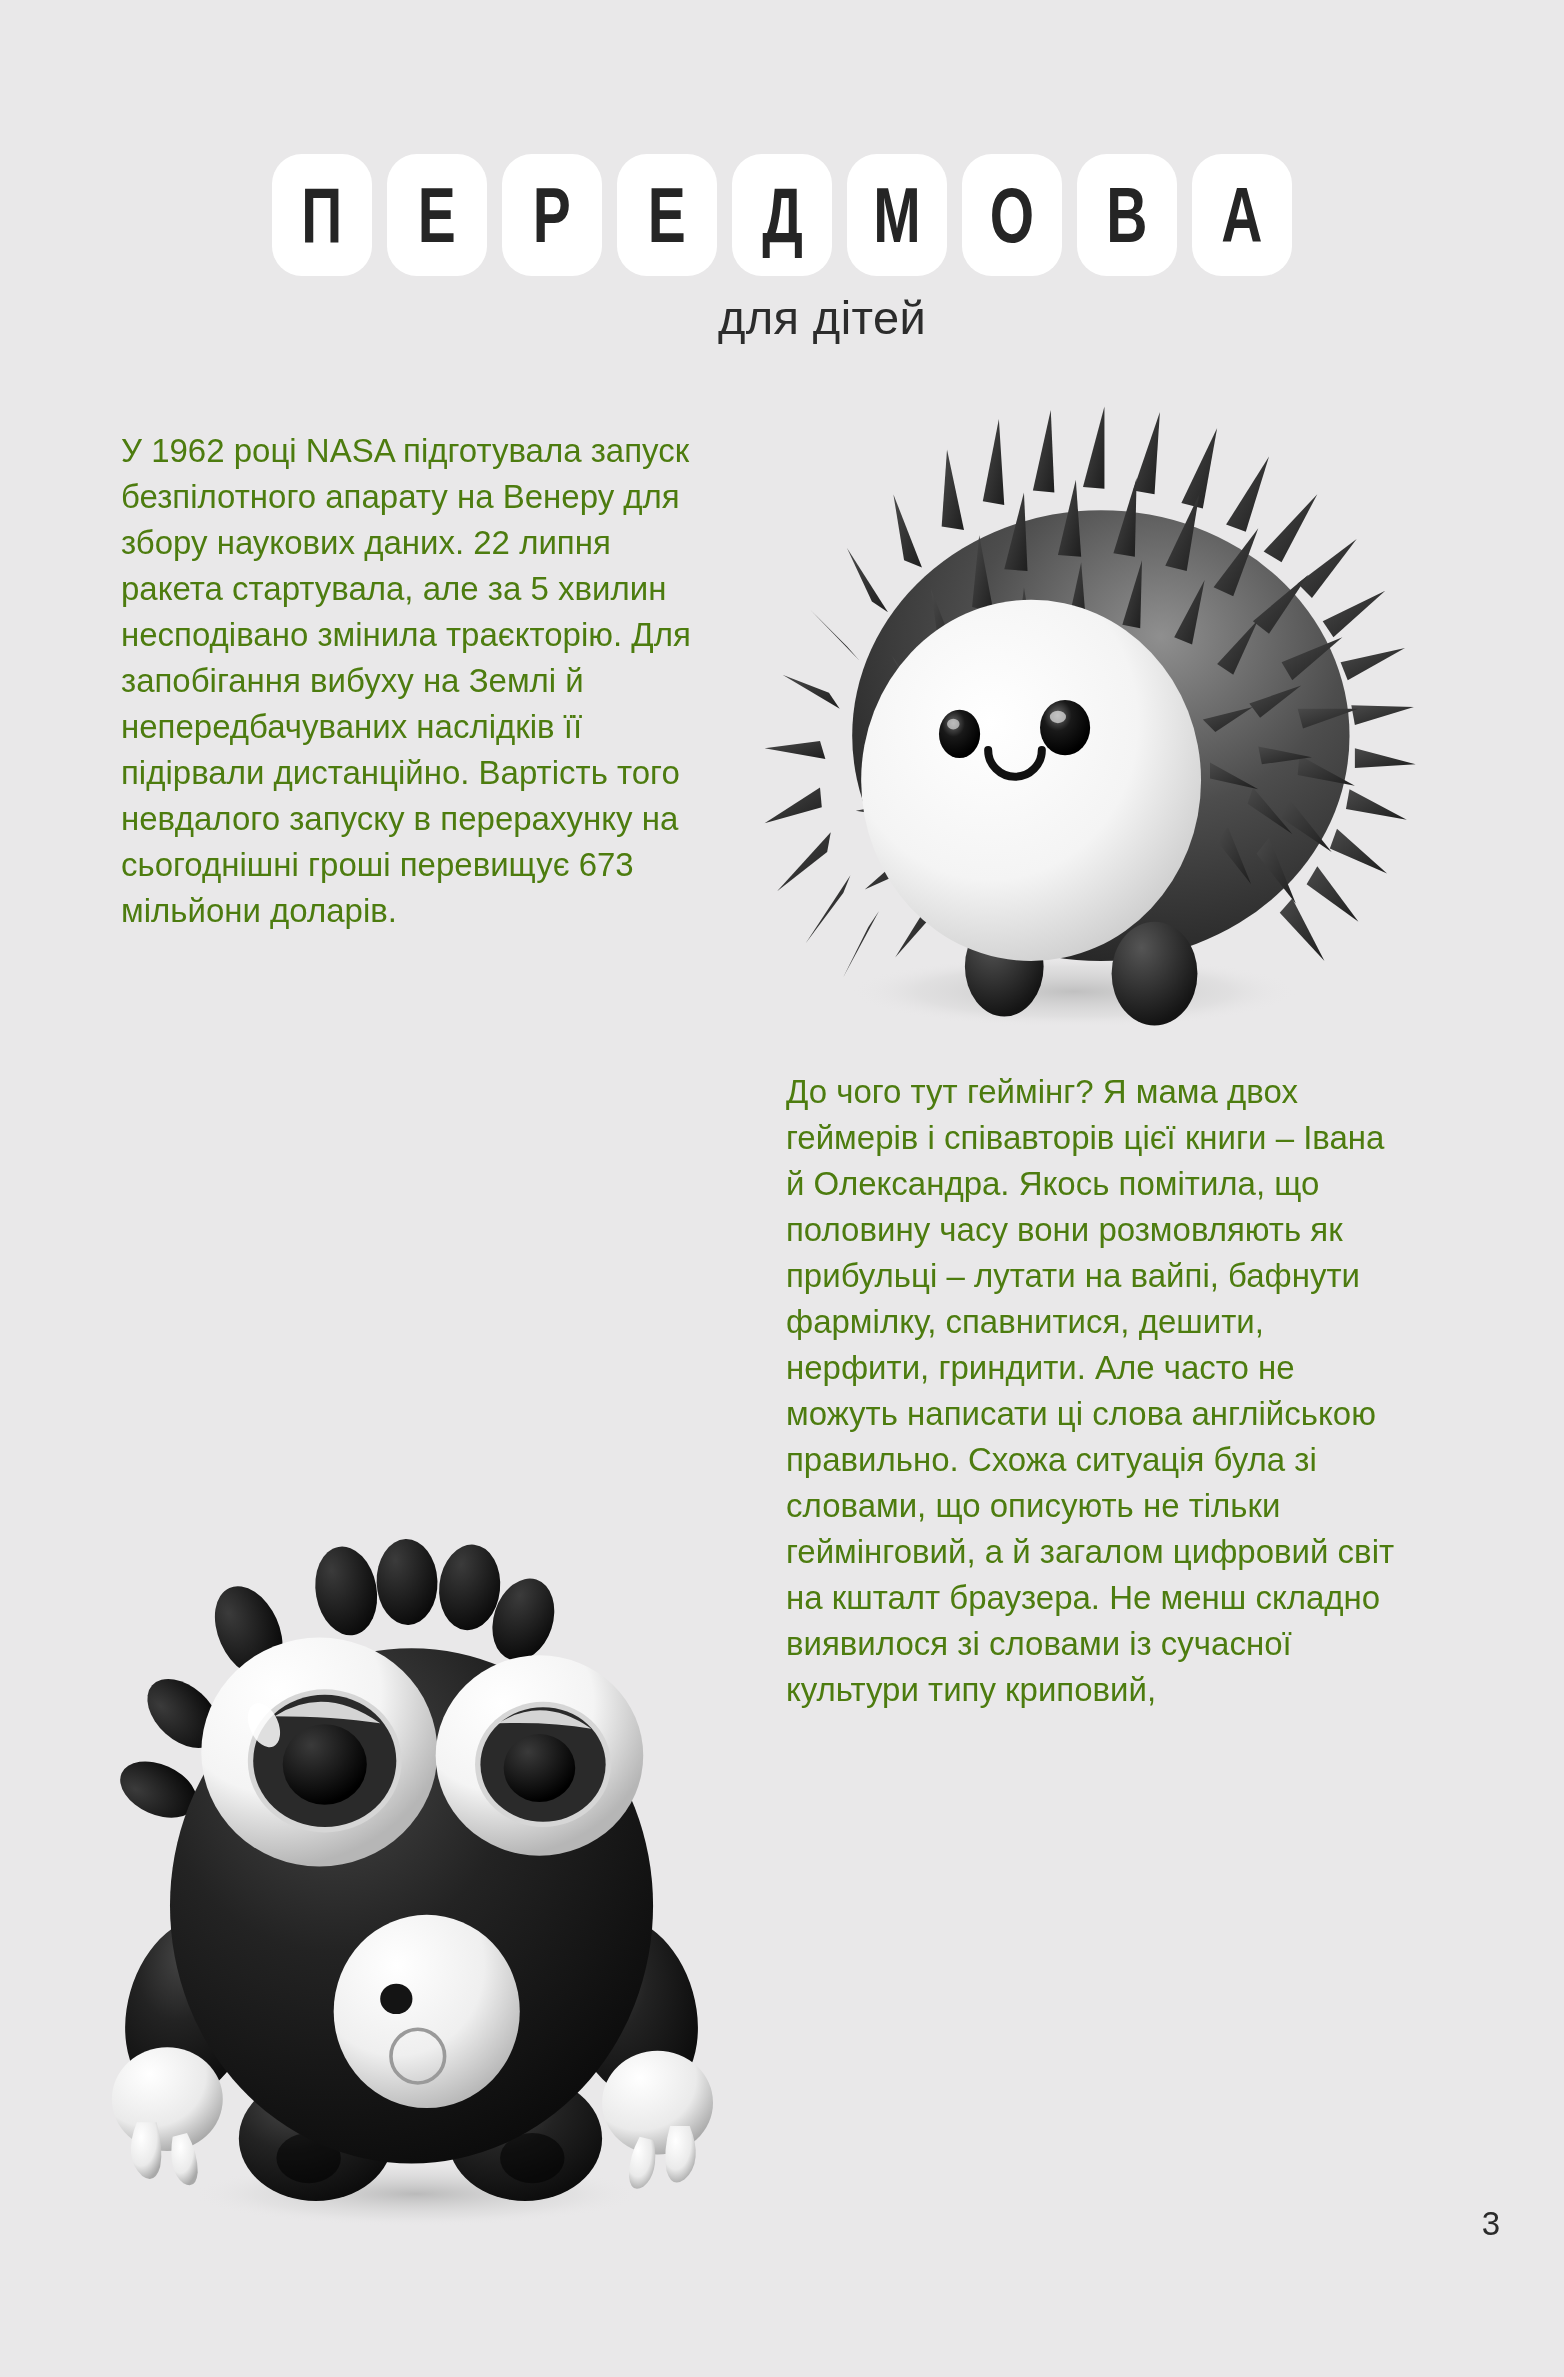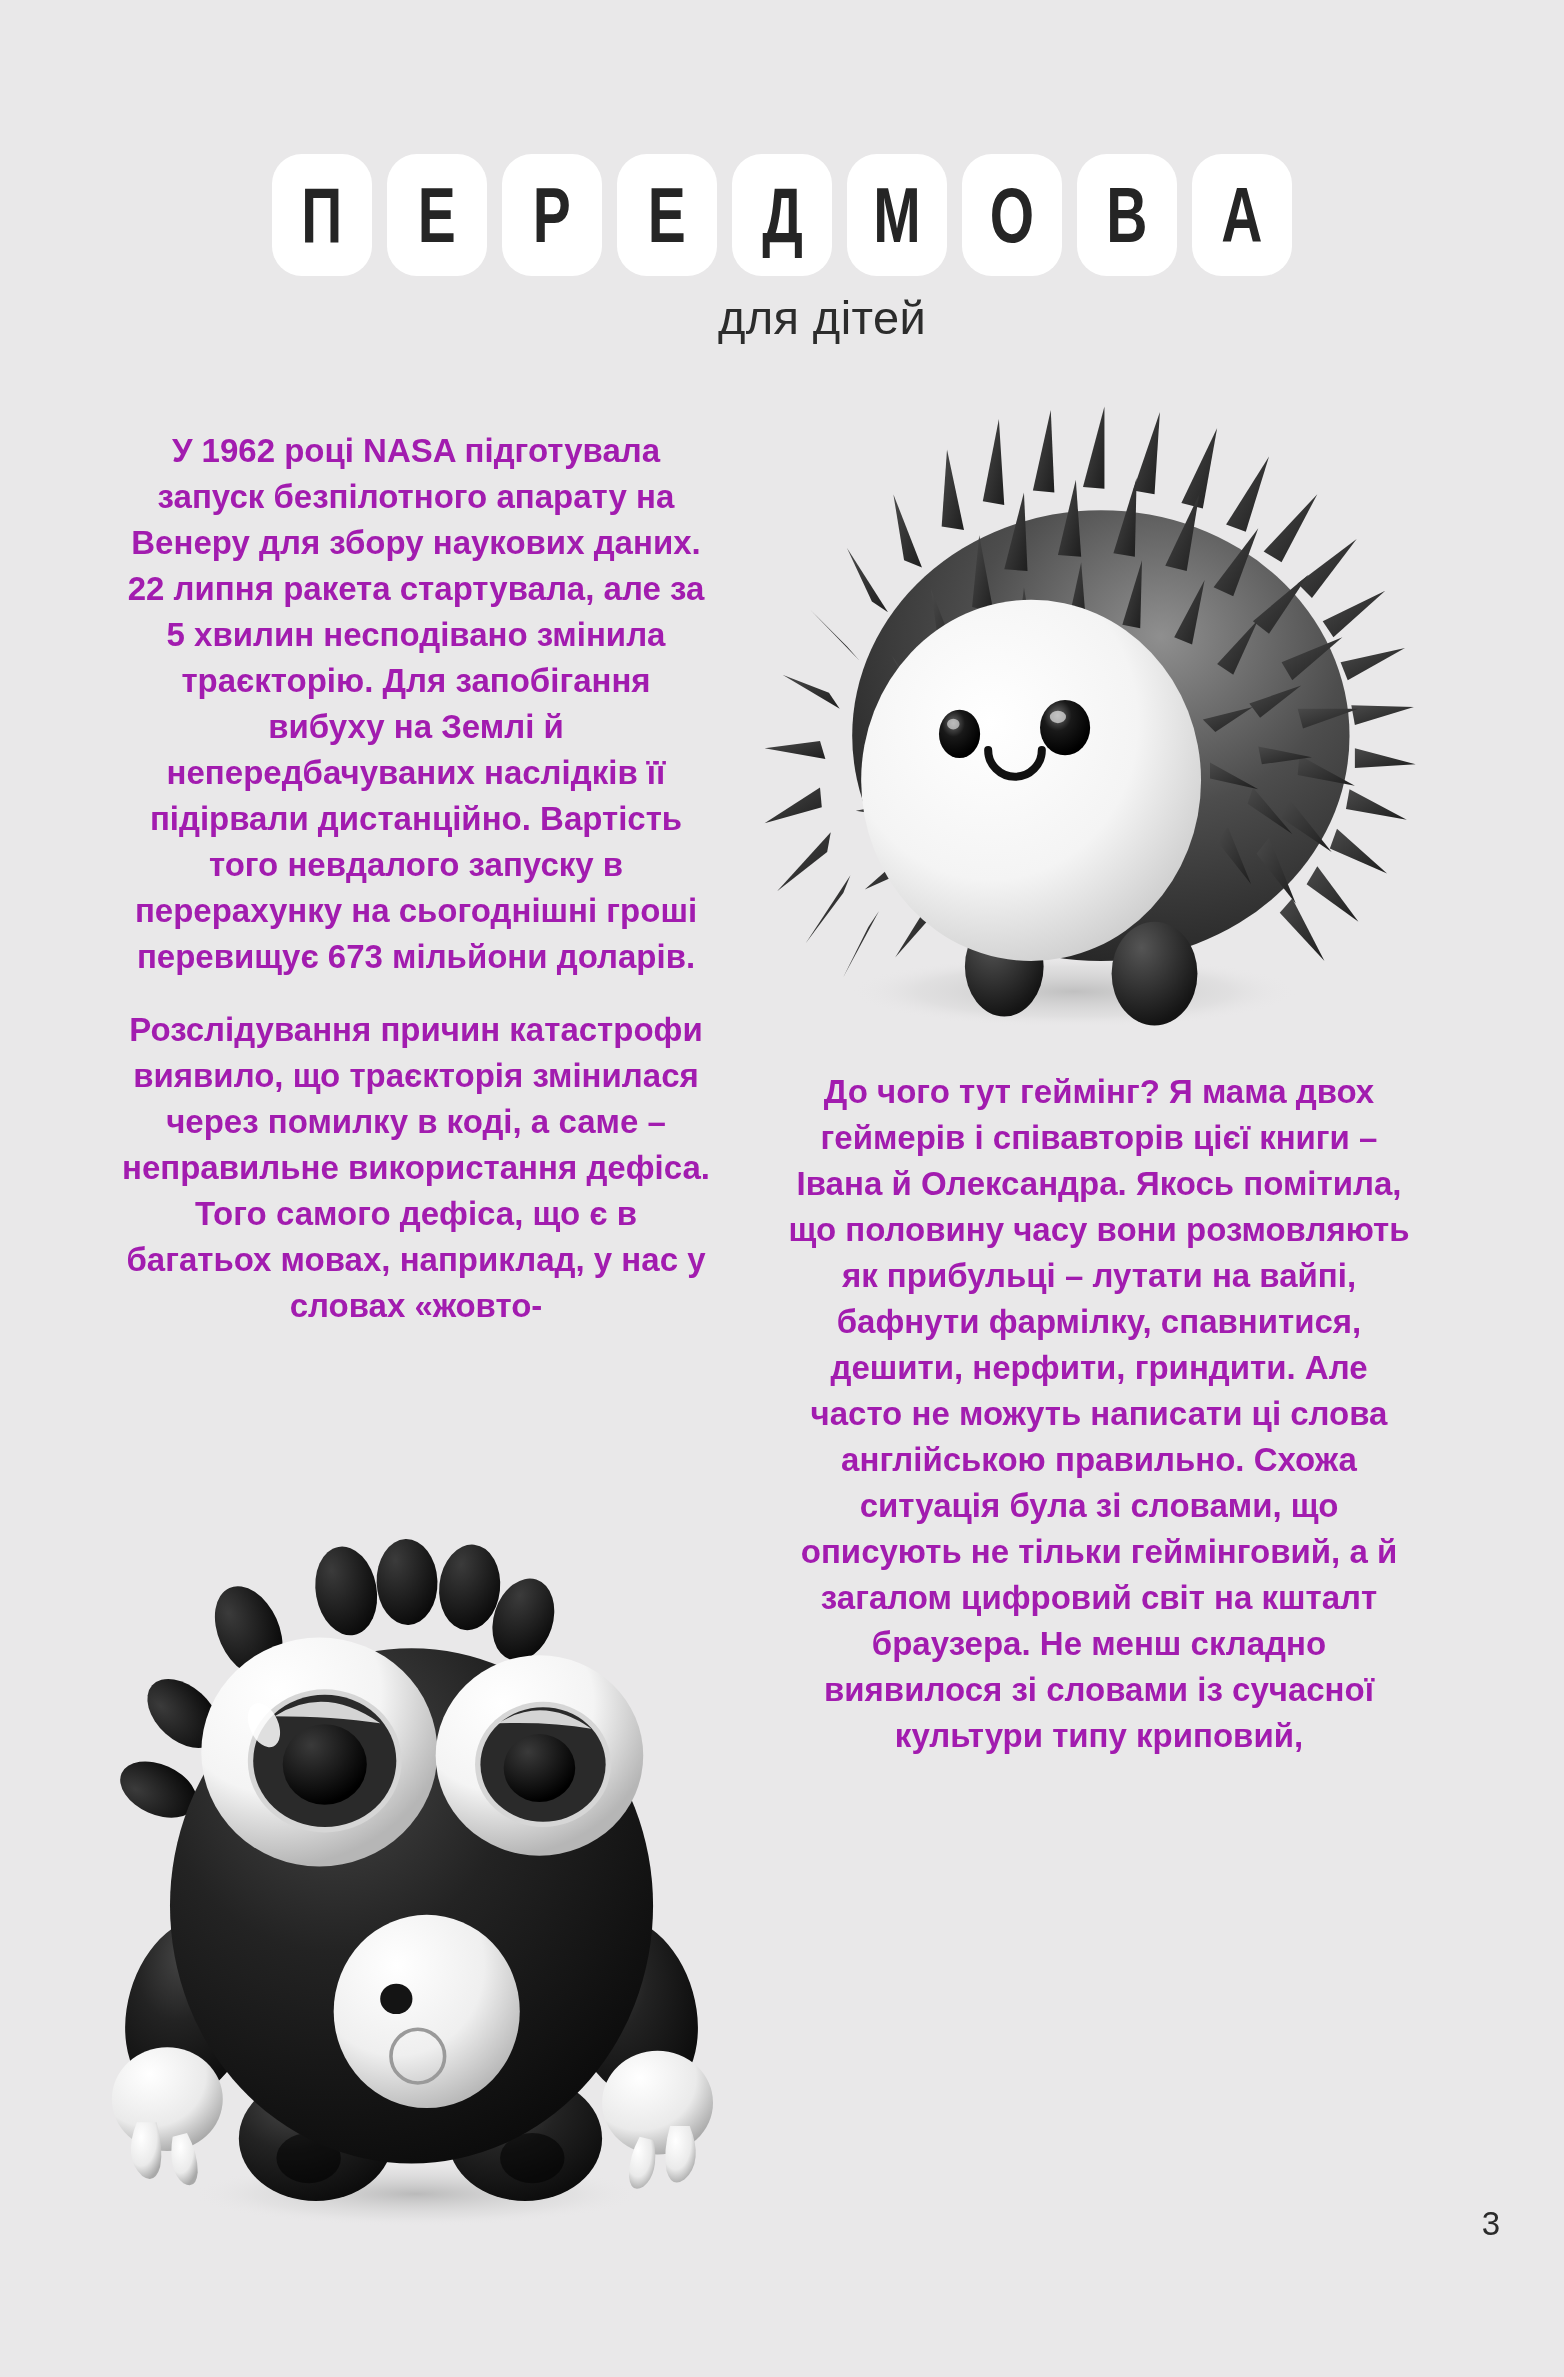--- a/index.html
+++ b/index.html
@@ -61,23 +61,22 @@
     color: #2c2c2c;
     letter-spacing: 0.4px;
     padding-left: 40px;
   }
 
   
   .col-text {
     position: absolute;
     font-size: 33px;
     line-height: 46px;
-    color: #a21caf;
-    font-weight: 700;
-    text-align: center;
+    color: #4d7c0f;
+    font-weight: 400;
   }
   .col-text p {
     margin: 0 0 27px 0;
   }
   .col-text p:last-child { margin-bottom: 0; }
 
   #left-col {
     left: 121px;
     top: 428px;
     width: 590px;
@@ -145,21 +144,20 @@
       </div>
     <div class="title-tile">
         <span class="title-letter">А</span>
       </div>
   </div>
 
   <div id="subtitle">для дітей</div>
 
   <div id="left-col" class="col-text">
     <p>У 1962 році NASA підготувала запуск безпілотного апарату на Венеру для збору наукових даних. 22 липня ракета стартувала, але за 5 хвилин несподівано змінила траєкторію. Для запобігання вибуху на Землі й непередбачуваних наслідків її підірвали дистанційно. Вартість того невдалого запуску в перерахунку на сьогоднішні гроші перевищує 673 мільйони доларів.</p>
-    <p>Розслідування причин катастрофи виявило, що траєкторія змінилася через помилку в коді, а саме – неправильне використання дефіса. Того самого дефіса, що є в багатьох мовах, наприклад, у нас у словах «жовто-</p>
   </div>
 
   <div id="right-col" class="col-text">
     <p>До чого тут геймінг? Я мама двох геймерів і співавторів цієї книги – Івана й Олександра. Якось помітила, що половину часу вони розмовляють як прибульці – лутати на вайпі, бафнути фармілку, спавнитися, дешити, нерфити, гриндити. Але часто не можуть написати ці слова англійською правильно. Схожа ситуація була зі словами, що описують не тільки геймінговий, а й загалом цифровий світ на кшталт браузера. Не менш складно виявилося зі словами із сучасної культури типу криповий,</p>
   </div>
 
   <div id="hedgehog-art">
     <svg class="art-svg" viewBox="0 0 810 720" xmlns="http://www.w3.org/2000/svg" aria-hidden="true">
       <defs>
         <radialGradient id="hgBody" cx="38%" cy="34%" r="70%">

